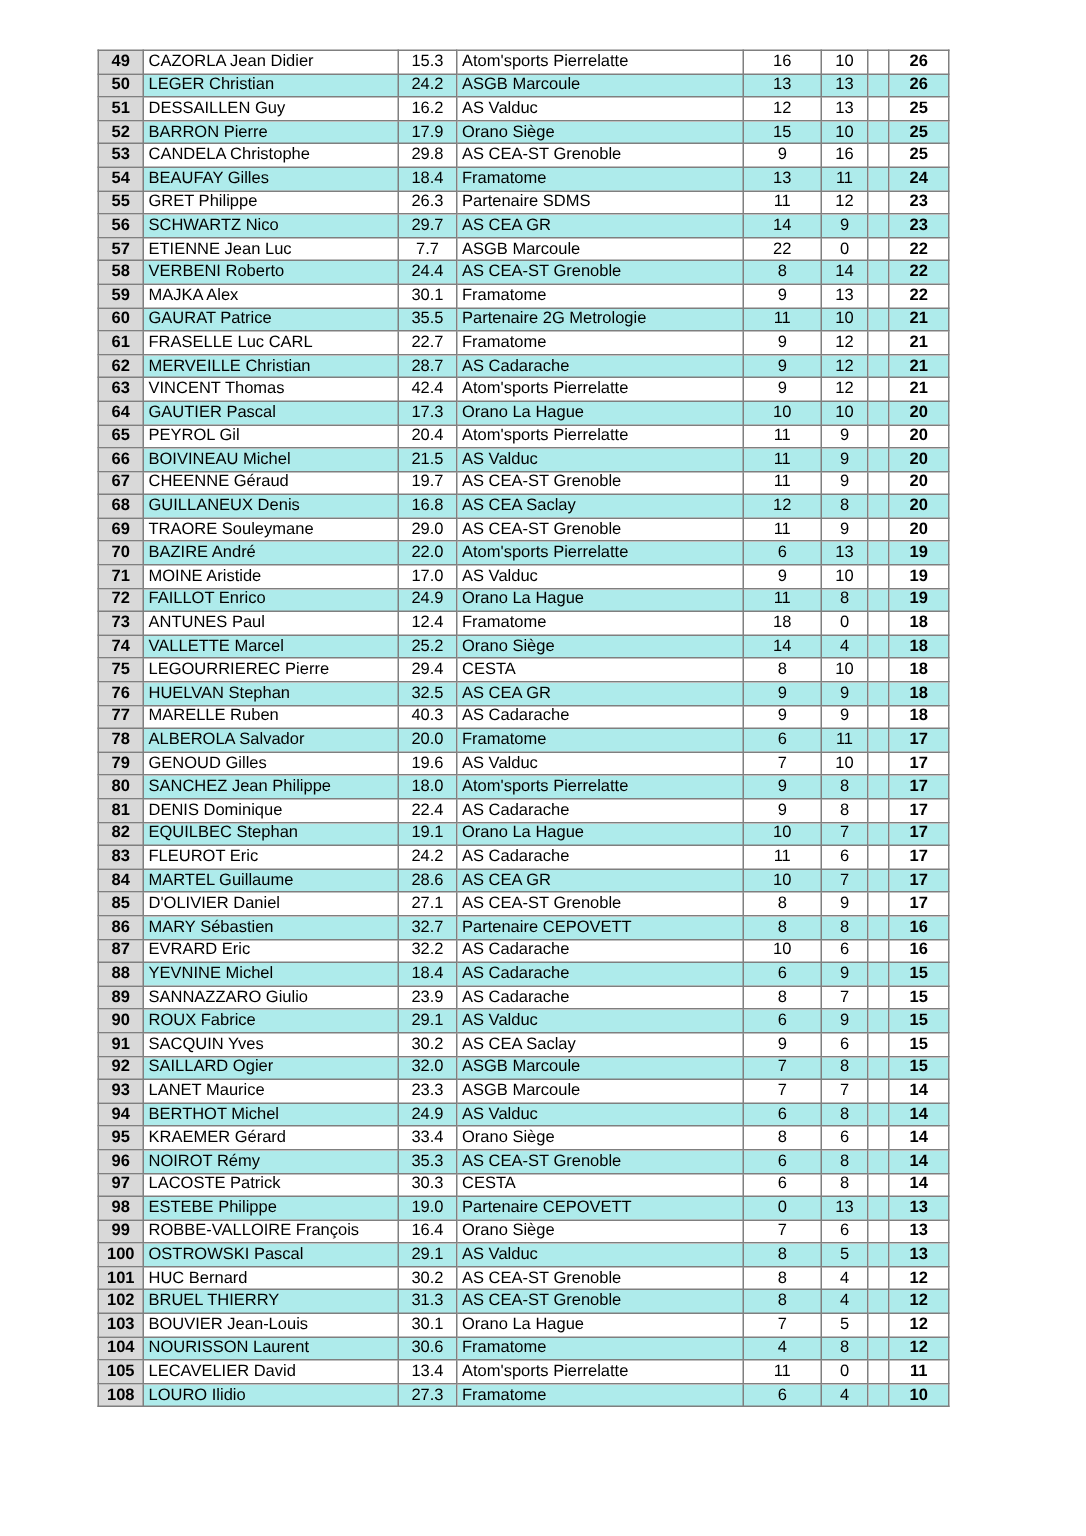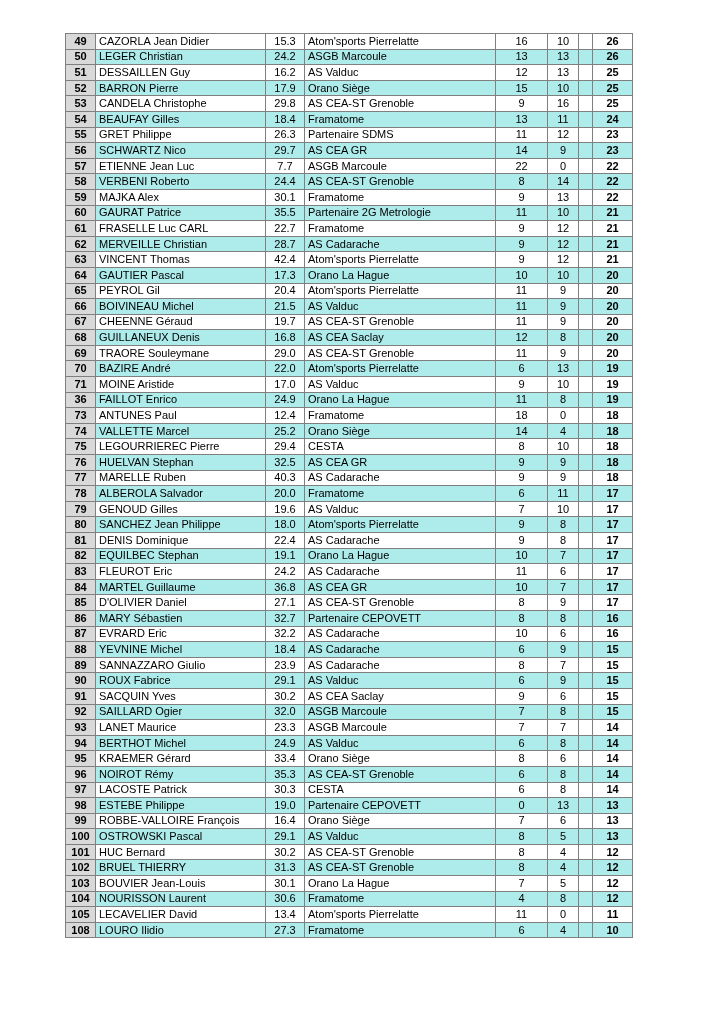--- a/index.html
+++ b/index.html
@@ -292,21 +292,21 @@
           <td class="c-rank">71</td>
           <td class="c-name">MOINE Aristide</td>
           <td class="c-index">17.0</td>
           <td class="c-club">AS Valduc</td>
           <td class="c-n1">9</td>
           <td class="c-n2">10</td>
           <td class="c-sep"></td>
           <td class="c-total">19</td>
         </tr>
         <tr class="stripe">
-          <td class="c-rank">36</td>
+          <td class="c-rank">72</td>
           <td class="c-name">FAILLOT Enrico</td>
           <td class="c-index">24.9</td>
           <td class="c-club">Orano La Hague</td>
           <td class="c-n1">11</td>
           <td class="c-n2">8</td>
           <td class="c-sep"></td>
           <td class="c-total">19</td>
         </tr>
         <tr>
           <td class="c-rank">73</td>
@@ -414,21 +414,21 @@
           <td class="c-index">24.2</td>
           <td class="c-club">AS Cadarache</td>
           <td class="c-n1">11</td>
           <td class="c-n2">6</td>
           <td class="c-sep"></td>
           <td class="c-total">17</td>
         </tr>
         <tr class="stripe">
           <td class="c-rank">84</td>
           <td class="c-name">MARTEL Guillaume</td>
-          <td class="c-index">36.8</td>
+          <td class="c-index">28.6</td>
           <td class="c-club">AS CEA GR</td>
           <td class="c-n1">10</td>
           <td class="c-n2">7</td>
           <td class="c-sep"></td>
           <td class="c-total">17</td>
         </tr>
         <tr>
           <td class="c-rank">85</td>
           <td class="c-name">D'OLIVIER Daniel</td>
           <td class="c-index">27.1</td>

